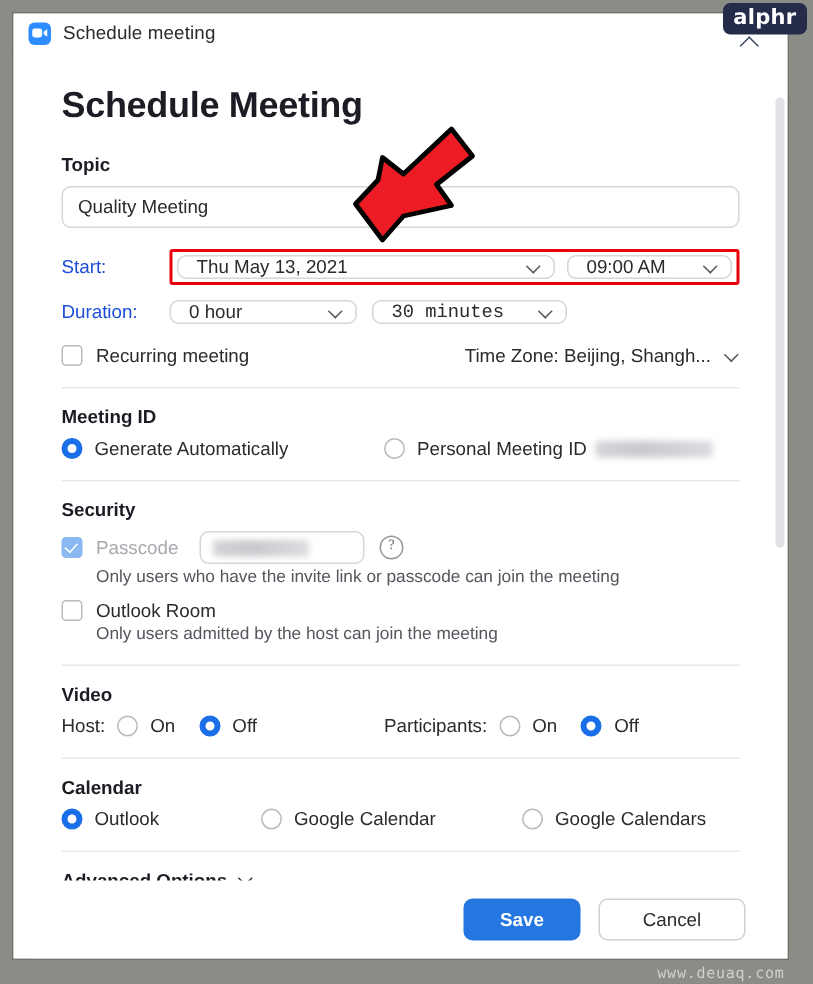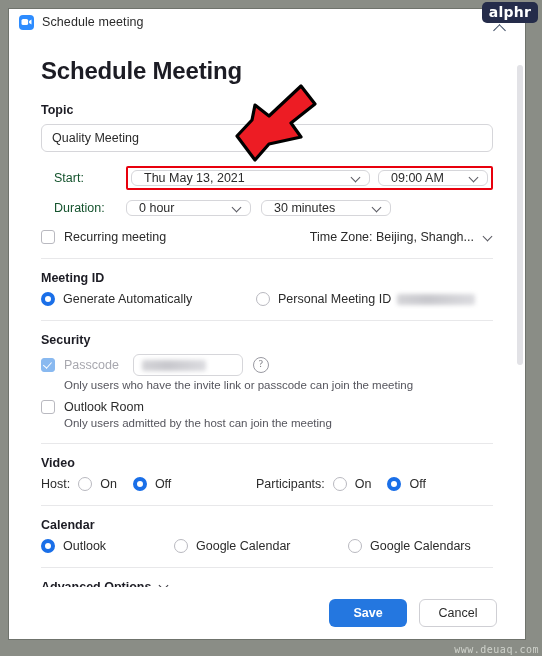--- a/index.html
+++ b/index.html
@@ -105,24 +105,23 @@
     background: #ffffff;
     outline: none;
   }
 
   .row {
     display: flex;
     align-items: center;
   }
   .row-label {
     font-size: 12.5px;
-    color: #14532d;
+    color: #1d4ed8;
     width: 72px;
     flex: 0 0 auto;
-    margin-left: 13px;
   }
 
   
   .select {
     height: 16px;
     box-sizing: border-box;
     border: 1px solid #d6d6da;
     border-radius: 6px;
     background: #ffffff;
     display: flex;
@@ -160,21 +159,21 @@
     padding: 2px 3px;
     display: flex;
     align-items: center;
     flex: 1 1 auto;
   }
   #start-date-select { flex: 1 1 auto; }
   #start-time-select { width: 110px; flex: 0 0 auto; margin-left: 8px; }
 
   #duration-row { margin-top: 10px; }
   #duration-hours { width: 125px; }
-  #duration-minutes { width: 130px; margin-left: 10px; }
+  #duration-minutes { width: 130px; margin-left: 10px; font-family: Liberation Mono, monospace; }
 
   
   .cbox {
     width: 14px;
     height: 14px;
     box-sizing: border-box;
     border: 1.5px solid #b9b9c0;
     border-radius: 3px;
     background: #fff;
     flex: 0 0 auto;
@@ -344,21 +343,21 @@
     background: #2477e0;
     color: #ffffff;
     border: none;
     border-radius: 6px;
     font-size: 12.5px;
     font-weight: bold;
     font-family: "Liberation Sans", sans-serif;
     cursor: pointer;
   }
   #cancel-button {
-    width: 78px; height: 28px;
+    width: 98px; height: 28px;
     background: #ffffff;
     color: #2b2b2b;
     border: 1px solid #cfcfd4;
     border-radius: 6px;
     font-size: 12.5px;
     font-family: "Liberation Sans", sans-serif;
     margin-left: 12px;
     cursor: pointer;
   }
 
@@ -414,21 +413,21 @@
     position: absolute;
     left: 231px;
     top: 82px;
     width: 88px;
     height: 86px;
     z-index: 30;
     pointer-events: none;
   }
   #site-watermark {
     position: absolute;
-    right: 3px;
+    right: 19px;
     bottom: 1px;
     font-size: 10px;
     color: #cfd2cb;
     letter-spacing: .5px;
     font-family: "DejaVu Sans Mono", monospace;
     z-index: 40;
   }
 </style>
 </head>
 <body>

